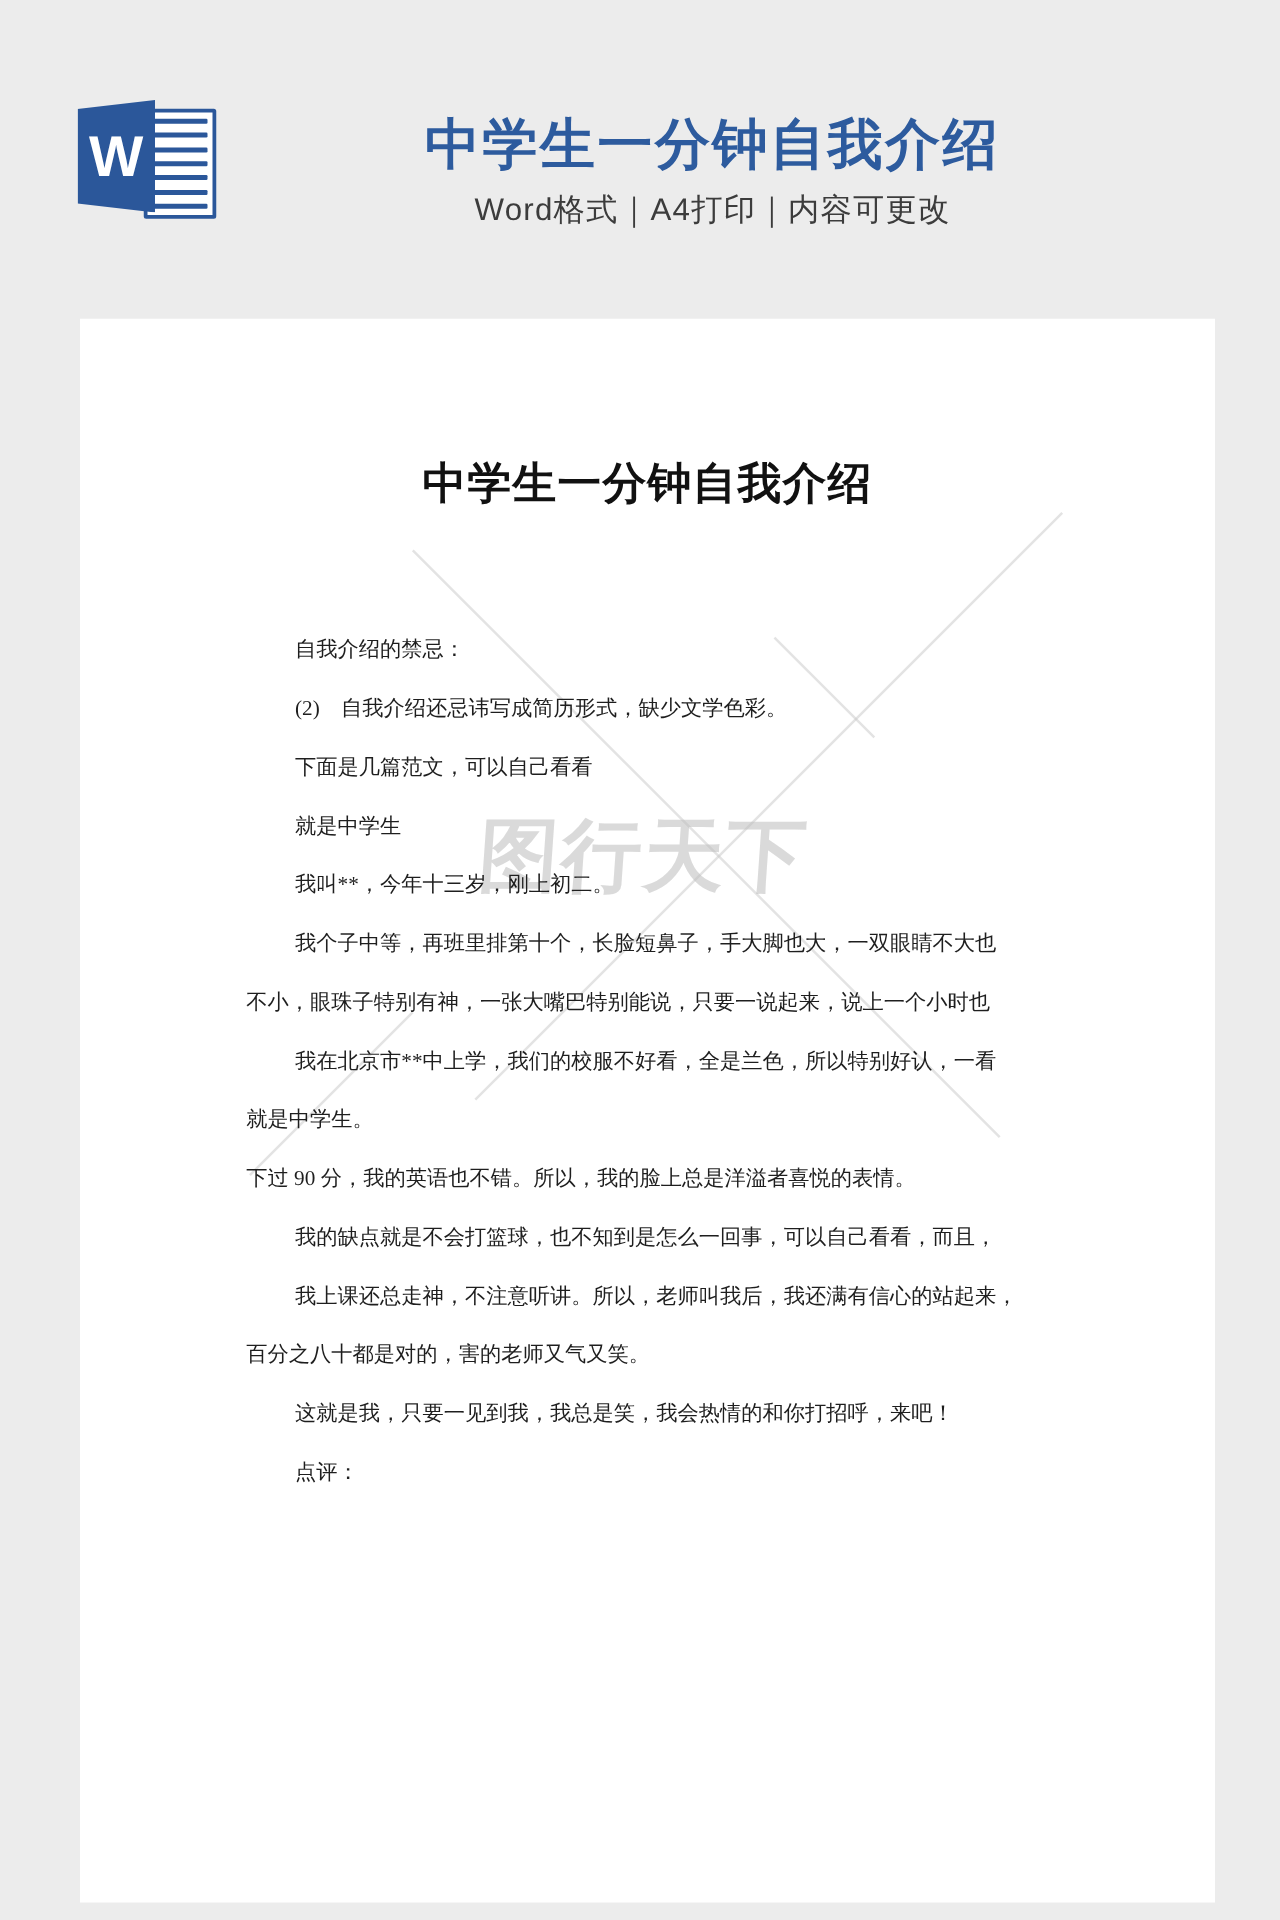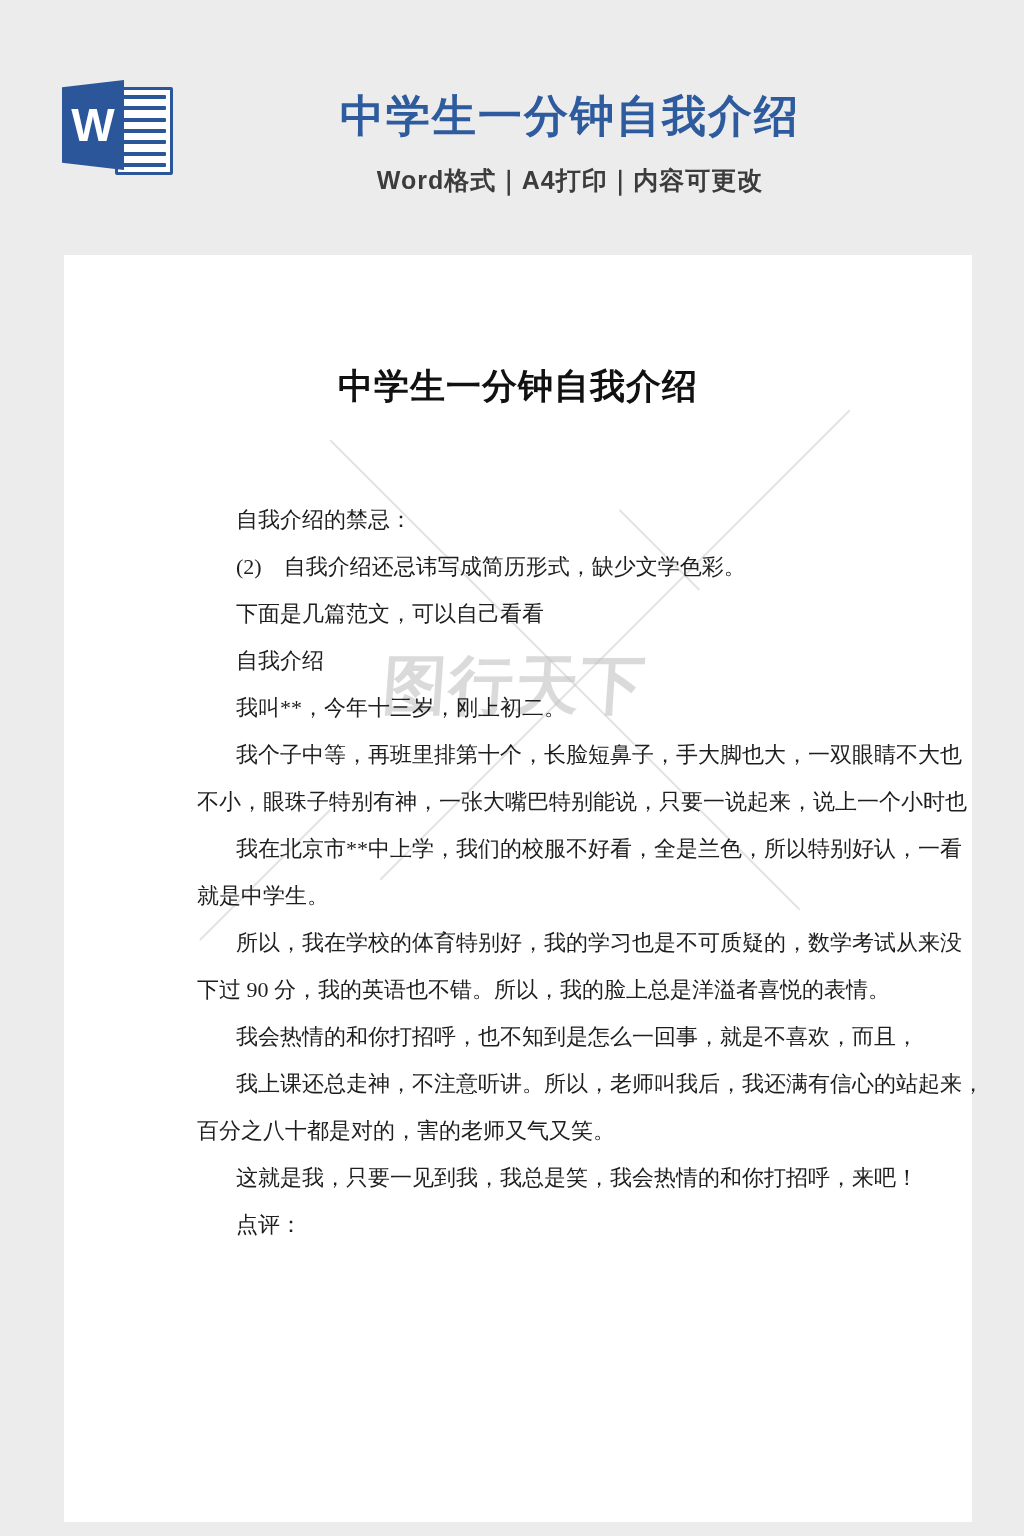--- a/index.html
+++ b/index.html
@@ -30,38 +30,38 @@
   .word-panel span{
     color:#ffffff;font-size:46px;font-weight:bold;
     font-family:"Liberation Sans", sans-serif;line-height:1;
   }
   .head-text{position:absolute;left:170px;top:92px;width:800px;text-align:center;}
   .head-title{
     margin:0;font-size:44px;font-weight:bold;color:#2d5b9e;
     letter-spacing:2px;line-height:1.1;
   }
   .head-subtitle{
-    margin:24px 0 0 0;font-size:25px;color:#3c3c3c;letter-spacing:1px;font-weight:bold;
+    margin:11px 0 0 0;font-size:25px;color:#3c3c3c;letter-spacing:1px;
   }
 
   
   .page{
     position:absolute;left:64px;top:255px;width:908px;height:1267px;
     background:#ffffff;
   }
   .doc-title{
     position:absolute;left:0;top:108px;width:100%;margin:0;
     text-align:center;font-size:35px;font-weight:bold;color:#111111;
     font-family:"Liberation Serif","DejaVu Serif",serif;
     letter-spacing:1px;z-index:2;
   }
   .doc-body{
     position:absolute;left:133px;top:241px;width:680px;z-index:2;
     font-family:"Liberation Serif","DejaVu Serif",serif;
-    font-size:22px;color:#1e1e1e;
+    font-size:17px;color:#1e1e1e;
   }
   .doc-body .line{height:47px;line-height:47px;white-space:nowrap;}
   .doc-body .line.indent{text-indent:39px;}
 
   
   .wm-text{
     position:absolute;left:195px;top:390px;width:512px;z-index:1;
     text-align:center;font-size:64px;font-weight:bold;line-height:80px;
     color:#bdbdbd;opacity:.55;letter-spacing:2px;
     font-family:"DejaVu Serif","Liberation Serif",serif;
@@ -109,29 +109,28 @@
     <div class="wm-line b"></div>
     <div class="wm-line c"></div>
     <div class="wm-line d"></div>
     <div class="wm-text">图行天下</div>
 
     <h2 class="doc-title">中学生一分钟自我介绍</h2>
     <div class="doc-body" id="doc-body">
         <div class="line indent">自我介绍的禁忌：</div>
         <div class="line indent">(2)　自我介绍还忌讳写成简历形式，缺少文学色彩。</div>
         <div class="line indent">下面是几篇范文，可以自己看看</div>
-        <div class="line indent">自我介绍</div>
+        <div class="line indent">就是中学生</div>
         <div class="line indent">我叫**，今年十三岁，刚上初二。</div>
         <div class="line indent">我个子中等，再班里排第十个，长脸短鼻子，手大脚也大，一双眼睛不大也</div>
         <div class="line">不小，眼珠子特别有神，一张大嘴巴特别能说，只要一说起来，说上一个小时也</div>
         <div class="line indent">我在北京市**中上学，我们的校服不好看，全是兰色，所以特别好认，一看</div>
         <div class="line">就是中学生。</div>
-        <div class="line indent">所以，我在学校的体育特别好，我的学习也是不可质疑的，数学考试从来没</div>
         <div class="line">下过 90 分，我的英语也不错。所以，我的脸上总是洋溢者喜悦的表情。</div>
-        <div class="line indent">我会热情的和你打招呼，也不知到是怎么一回事，就是不喜欢，而且，</div>
+        <div class="line indent">我的缺点就是不会打篮球，也不知到是怎么一回事，可以自己看看，而且，</div>
         <div class="line indent">我上课还总走神，不注意听讲。所以，老师叫我后，我还满有信心的站起来，</div>
         <div class="line">百分之八十都是对的，害的老师又气又笑。</div>
         <div class="line indent">这就是我，只要一见到我，我总是笑，我会热情的和你打招呼，来吧！</div>
         <div class="line indent">点评：</div>
       </div>
   </div>
 
 </div>
 
 </body></html>

